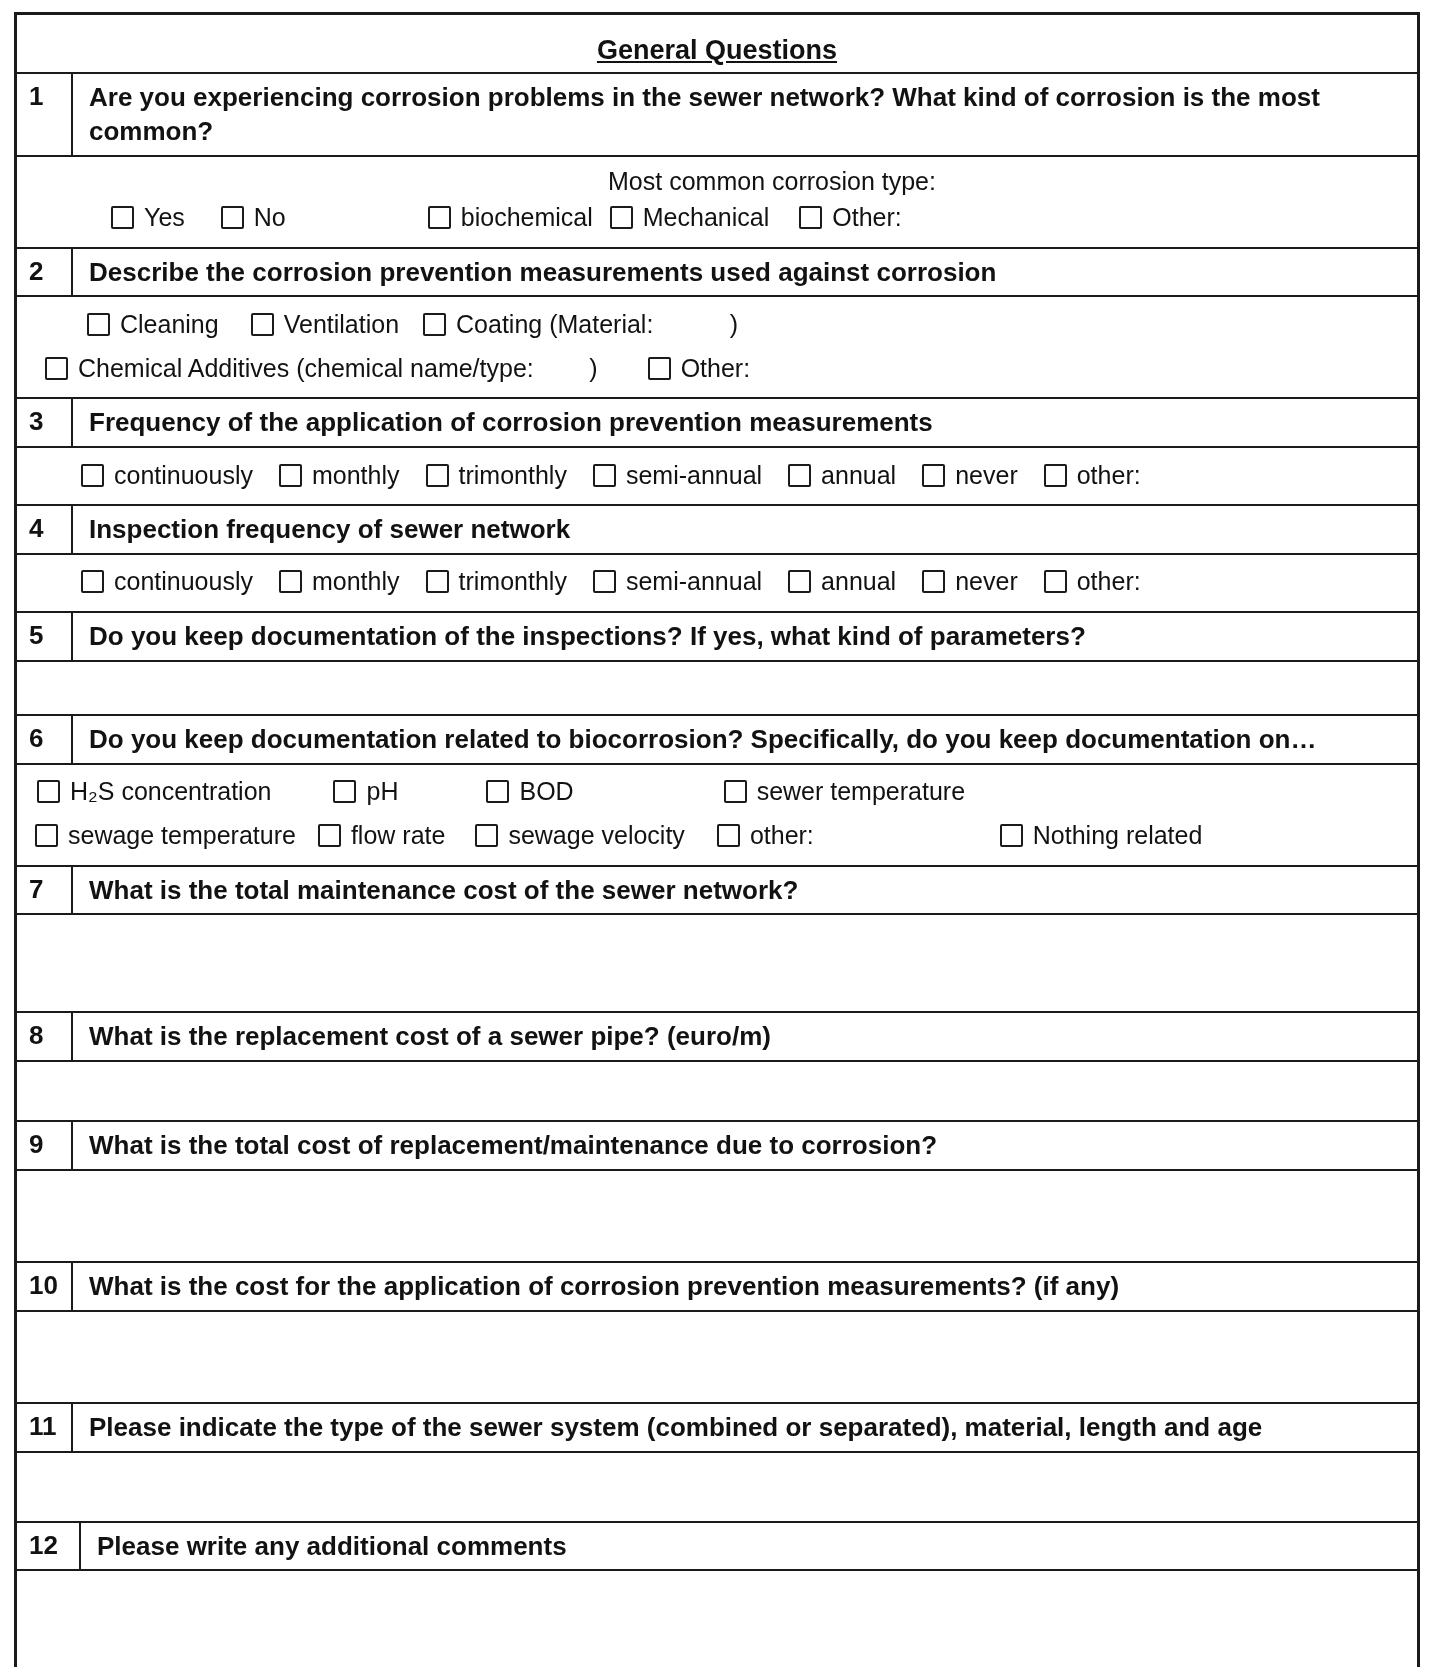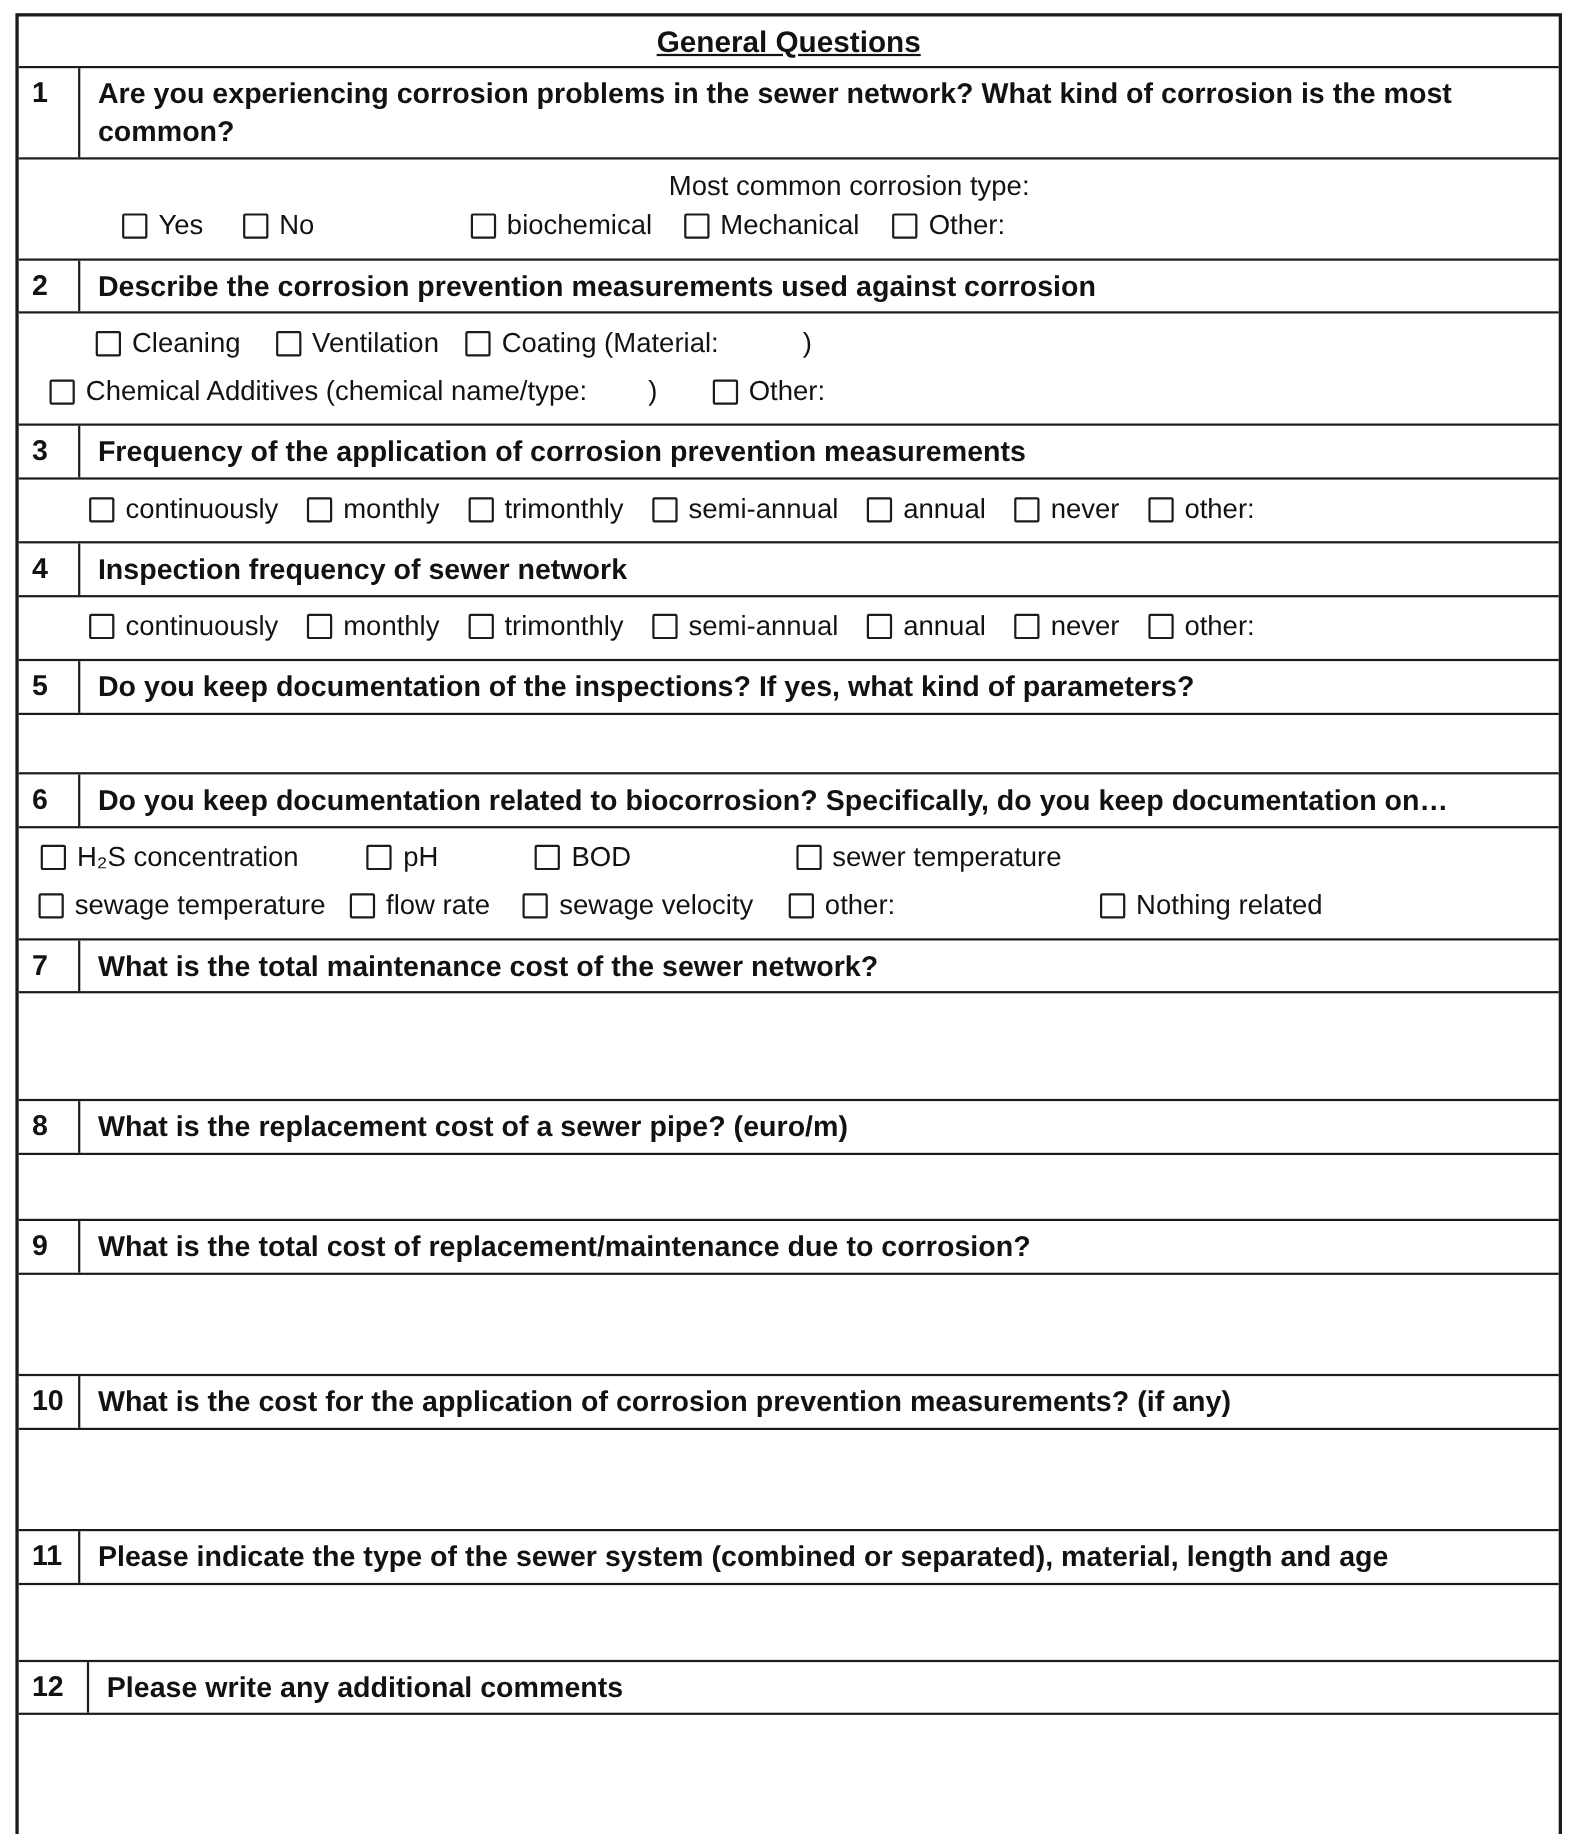--- a/index.html
+++ b/index.html
@@ -15,21 +15,21 @@
     border: 3px solid #1b1b1b;
     background: #fff;
   }
   .row {
     display: flex;
     border-top: 2px solid #1b1b1b;
     width: 100%;
   }
   .row:first-child { border-top: none; }
 
-  .title-row { justify-content: center; padding: 8px 0 6px; }
+  .title-row { justify-content: center; padding: 8px 0 6px; margin-top: 12px; }
   .title {
     font-size: 27px;
     font-weight: bold;
     text-decoration: underline;
   }
 
   .numcell {
     flex: 0 0 56px;
     border-right: 2px solid #1b1b1b;
     font-size: 26px;
@@ -112,21 +112,21 @@
           <span>Yes</span>
         </label>
       <label class="cb" style="margin-left:36px;">
           <span class="box"></span>
           <span>No</span>
         </label>
       <label class="cb" style="margin-left:142px;">
           <span class="box"></span>
           <span>biochemical</span>
         </label>
-      <label class="cb" style="margin-left:29px;">
+      <label class="cb" style="margin-left:17px;">
           <span class="box"></span>
           <span>Mechanical</span>
         </label>
       <label class="cb" style="margin-left:30px;">
           <span class="box"></span>
           <span>Other:</span>
         </label>
     </div>
   </div>
 

